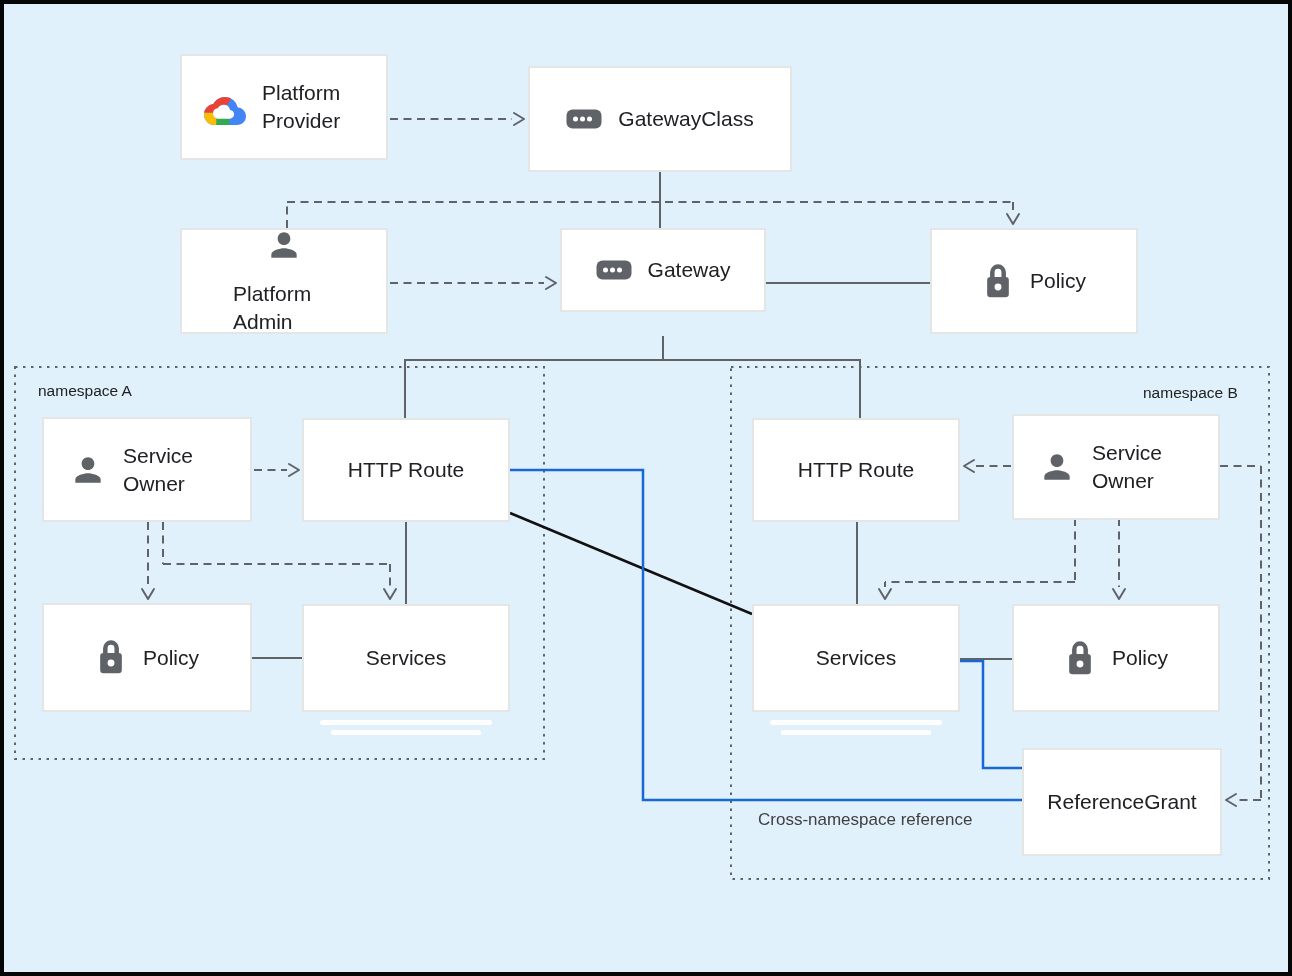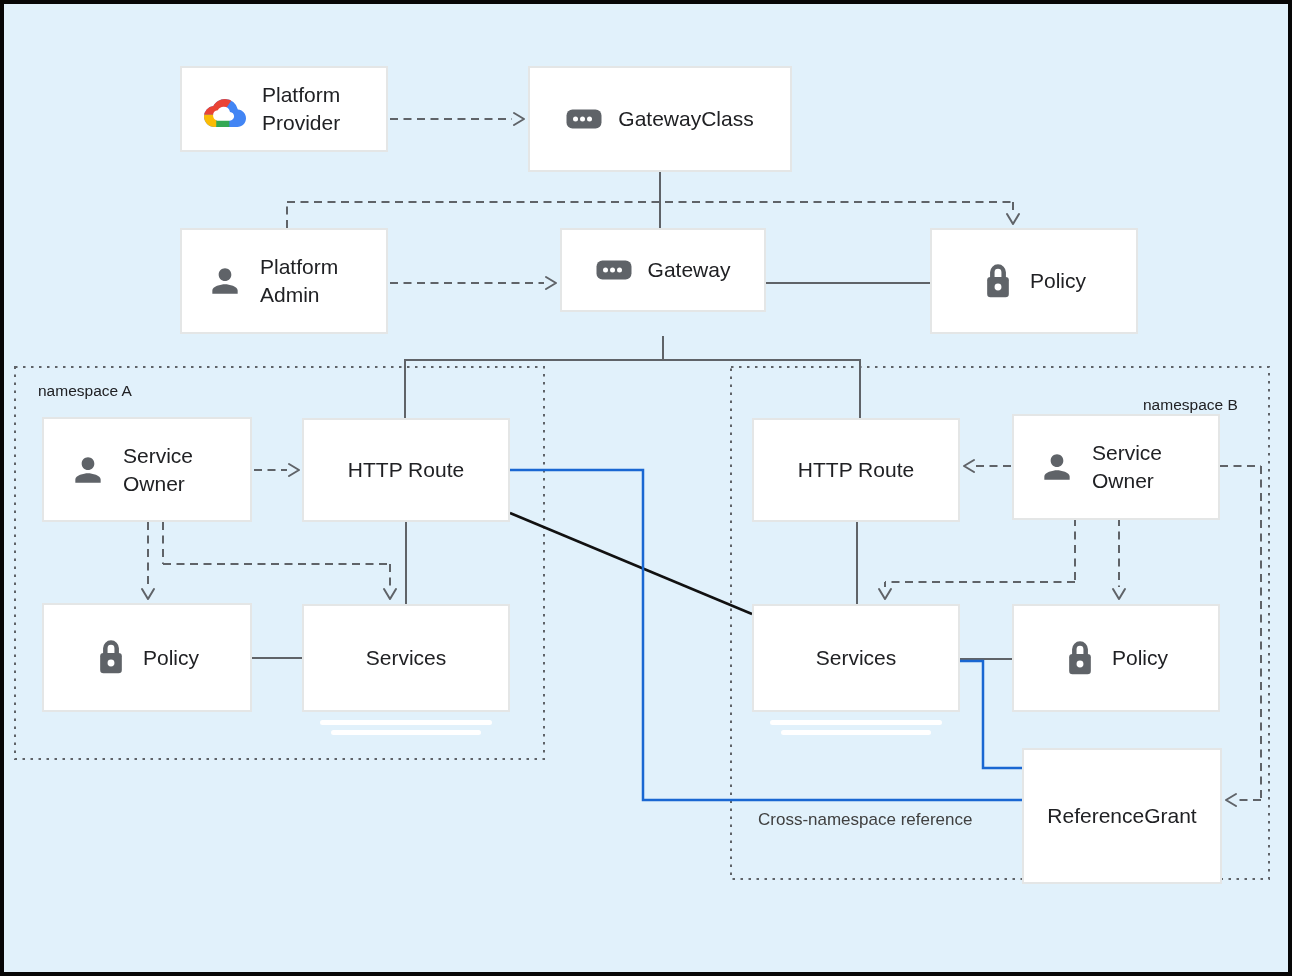--- a/index.html
+++ b/index.html
@@ -116,23 +116,23 @@
       <g stroke="#1967d2" stroke-width="2.5">
         <polyline points="510,470 643,470 643,800 1022,800"></polyline>
       </g>
       <g stroke="#1967d2" stroke-width="2.5">
         <polyline points="960,661 983,661 983,768 1022,768"></polyline>
       </g>
     </g>
   </svg>
 
   <div class="ns-label" style="left:34px;top:378px;">namespace A</div>
-  <div class="ns-label" style="left:1139px;top:392px;">namespace B</div>
-
-  <div class="node" style="left:176px;top:62px;width:208px;height:86px;">
+  <div class="ns-label" style="left:1139px;top:380px;">namespace B</div>
+
+  <div class="node" style="left:176px;top:50px;width:208px;height:106px;">
     <span class="icon">
       <svg width="42" height="35" viewBox="0 0 24 20">
         <defs>
             <clipPath id="cloudclip">
           <path d="M19.35 10.04A7.49 7.49 0 0 0 12 4C9.11 4 6.6 5.64 5.35 8.04A5.994 5.994 0 0 0 0 14c0 3.31 2.69 6 6 6h13c2.76 0 5-2.24 5-5 0-2.64-2.05-4.78-4.65-4.96z"></path>
         </clipPath>
           </defs>
         <g clip-path="url(#cloudclip)">
           <rect x="0" y="0" width="24" height="20" fill="#4285F4"></rect>
           <polygon points="0,0 19,0 10,13 0,13" fill="#EA4335"></polygon>
@@ -150,21 +150,21 @@
       <svg width="36" height="20" viewBox="0 0 36 20">
         <rect x="0.5" y="0.5" width="35" height="19" rx="6" fill="#5f6368"></rect>
         <circle cx="9.5" cy="10" r="2.5" fill="#fff"></circle>
         <circle cx="16.5" cy="10" r="2.5" fill="#fff"></circle>
         <circle cx="23.5" cy="10" r="2.5" fill="#fff"></circle>
       </svg>
     </span>
     <span class="label">GatewayClass</span>
   </div>
 
-  <div class="node" style="left:176px;top:224px;width:208px;height:106px;">
+  <div class="node" style="left:176px;top:224px;width:208px;height:106px;flex-direction:column;">
     <span class="icon">
       <svg width="38" height="38" viewBox="0 0 24 24" fill="#5f6368">
         <path d="M12 12c2.21 0 4-1.79 4-4s-1.79-4-4-4-4 1.79-4 4 1.79 4 4 4zm0 2c-2.67 0-8 1.34-8 4v2h16v-2c0-2.66-5.33-4-8-4z"></path>
       </svg>
     </span>
     <span class="label two-line">Platform Admin</span>
   </div>
 
   <div class="node" style="left:556px;top:224px;width:206px;height:84px;">
     <span class="icon">
@@ -238,21 +238,21 @@
     <span class="icon">
       <svg width="32" height="37" viewBox="0 0 24 28">
         <path d="M12 1a6 6 0 0 1 6 6v5h-3.4V7a2.6 2.6 0 0 0-5.2 0v5H6V7a6 6 0 0 1 6-6z" fill="#5f6368"></path>
         <rect x="3.8" y="10.5" width="16.4" height="15.5" rx="2.5" fill="#5f6368"></rect>
         <circle cx="12" cy="18.2" r="2.6" fill="#fff"></circle>
       </svg>
     </span>
     <span class="label">Policy</span>
   </div>
 
-  <div class="node" style="left:1018px;top:744px;width:200px;height:136px;">
+  <div class="node" style="left:1018px;top:744px;width:200px;height:108px;">
     <span class="label">ReferenceGrant</span>
   </div>
 
   <div class="stack-bar" style="left:316px;top:716px;width:172px;"></div>
   <div class="stack-bar" style="left:327px;top:726px;width:150px;"></div>
   <div class="stack-bar" style="left:766px;top:716px;width:172px;"></div>
   <div class="stack-bar" style="left:777px;top:726px;width:150px;"></div>
 
   <div class="annotation" style="left:754px;top:806px;">Cross-namespace reference</div>
 

